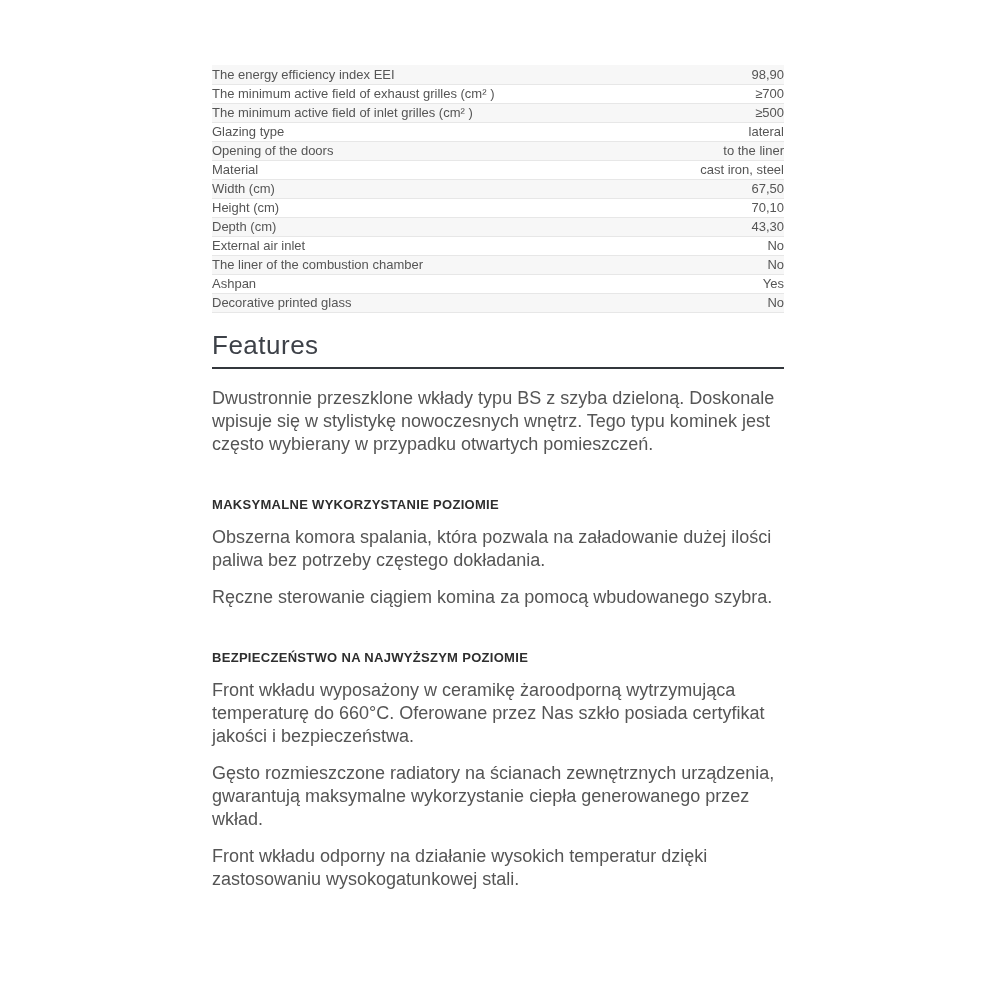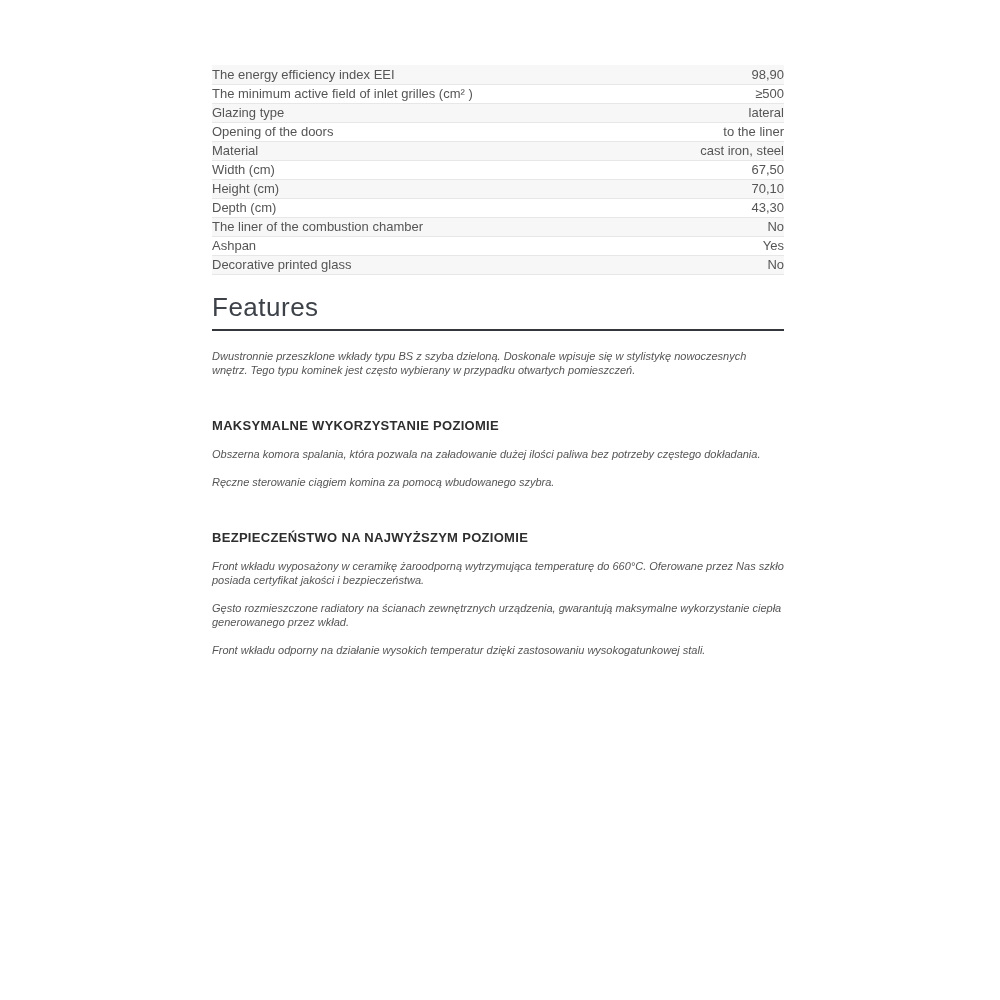--- a/index.html
+++ b/index.html
@@ -18,39 +18,43 @@
   }
   td.spec-label { width: 50%; text-align: left; padding-left: 2px; }
   td.spec-value { width: 50%; text-align: right; }
 
   
   h1.features-title {
     margin-top: 16px; font-size: 26px; font-weight: 400;
     color: var(--heading, #3d4148); letter-spacing: 0.5px; line-height: 32px;
   }
   .features-rule { height: 2px; background: var(--rule, #33373c); margin-top: 6px; }
-  p.body-par { font-size: 11px; line-height: 14px; color: var(--text, #555555); margin-top: 14px; font-style: italic; }
+  p.body-par { font-size: 18px; line-height: 23px; color: var(--text, #555555); margin-top: 14px; }
   p.intro-par { margin-top: 18px; }
   .feature-section { margin-top: 42px; }
   h3.section-heading {
     font-size: 13px; font-weight: 700; color: var(--sheading, #2e2e2e);
     letter-spacing: 0.3px; line-height: 14px;
   }
 </style>
 </head>
 <body>
 
 <div class="page">
   <div class="content">
 
     <table class="spec">
       <tbody id="spec-tbody">
           <tr>
             <td class="spec-label">The energy efficiency index EEI</td>
             <td class="spec-value">98,90</td>
+          </tr>
+          <tr>
+            <td class="spec-label">The minimum active field of exhaust grilles (cm² )</td>
+            <td class="spec-value">≥700</td>
           </tr>
           <tr>
             <td class="spec-label">The minimum active field of inlet grilles (cm² )</td>
             <td class="spec-value">≥500</td>
           </tr>
           <tr>
             <td class="spec-label">Glazing type</td>
             <td class="spec-value">lateral</td>
           </tr>
           <tr>
@@ -65,20 +69,24 @@
             <td class="spec-label">Width (cm)</td>
             <td class="spec-value">67,50</td>
           </tr>
           <tr>
             <td class="spec-label">Height (cm)</td>
             <td class="spec-value">70,10</td>
           </tr>
           <tr>
             <td class="spec-label">Depth (cm)</td>
             <td class="spec-value">43,30</td>
+          </tr>
+          <tr>
+            <td class="spec-label">External air inlet</td>
+            <td class="spec-value">No</td>
           </tr>
           <tr>
             <td class="spec-label">The liner of the combustion chamber</td>
             <td class="spec-value">No</td>
           </tr>
           <tr>
             <td class="spec-label">Ashpan</td>
             <td class="spec-value">Yes</td>
           </tr>
           <tr>

